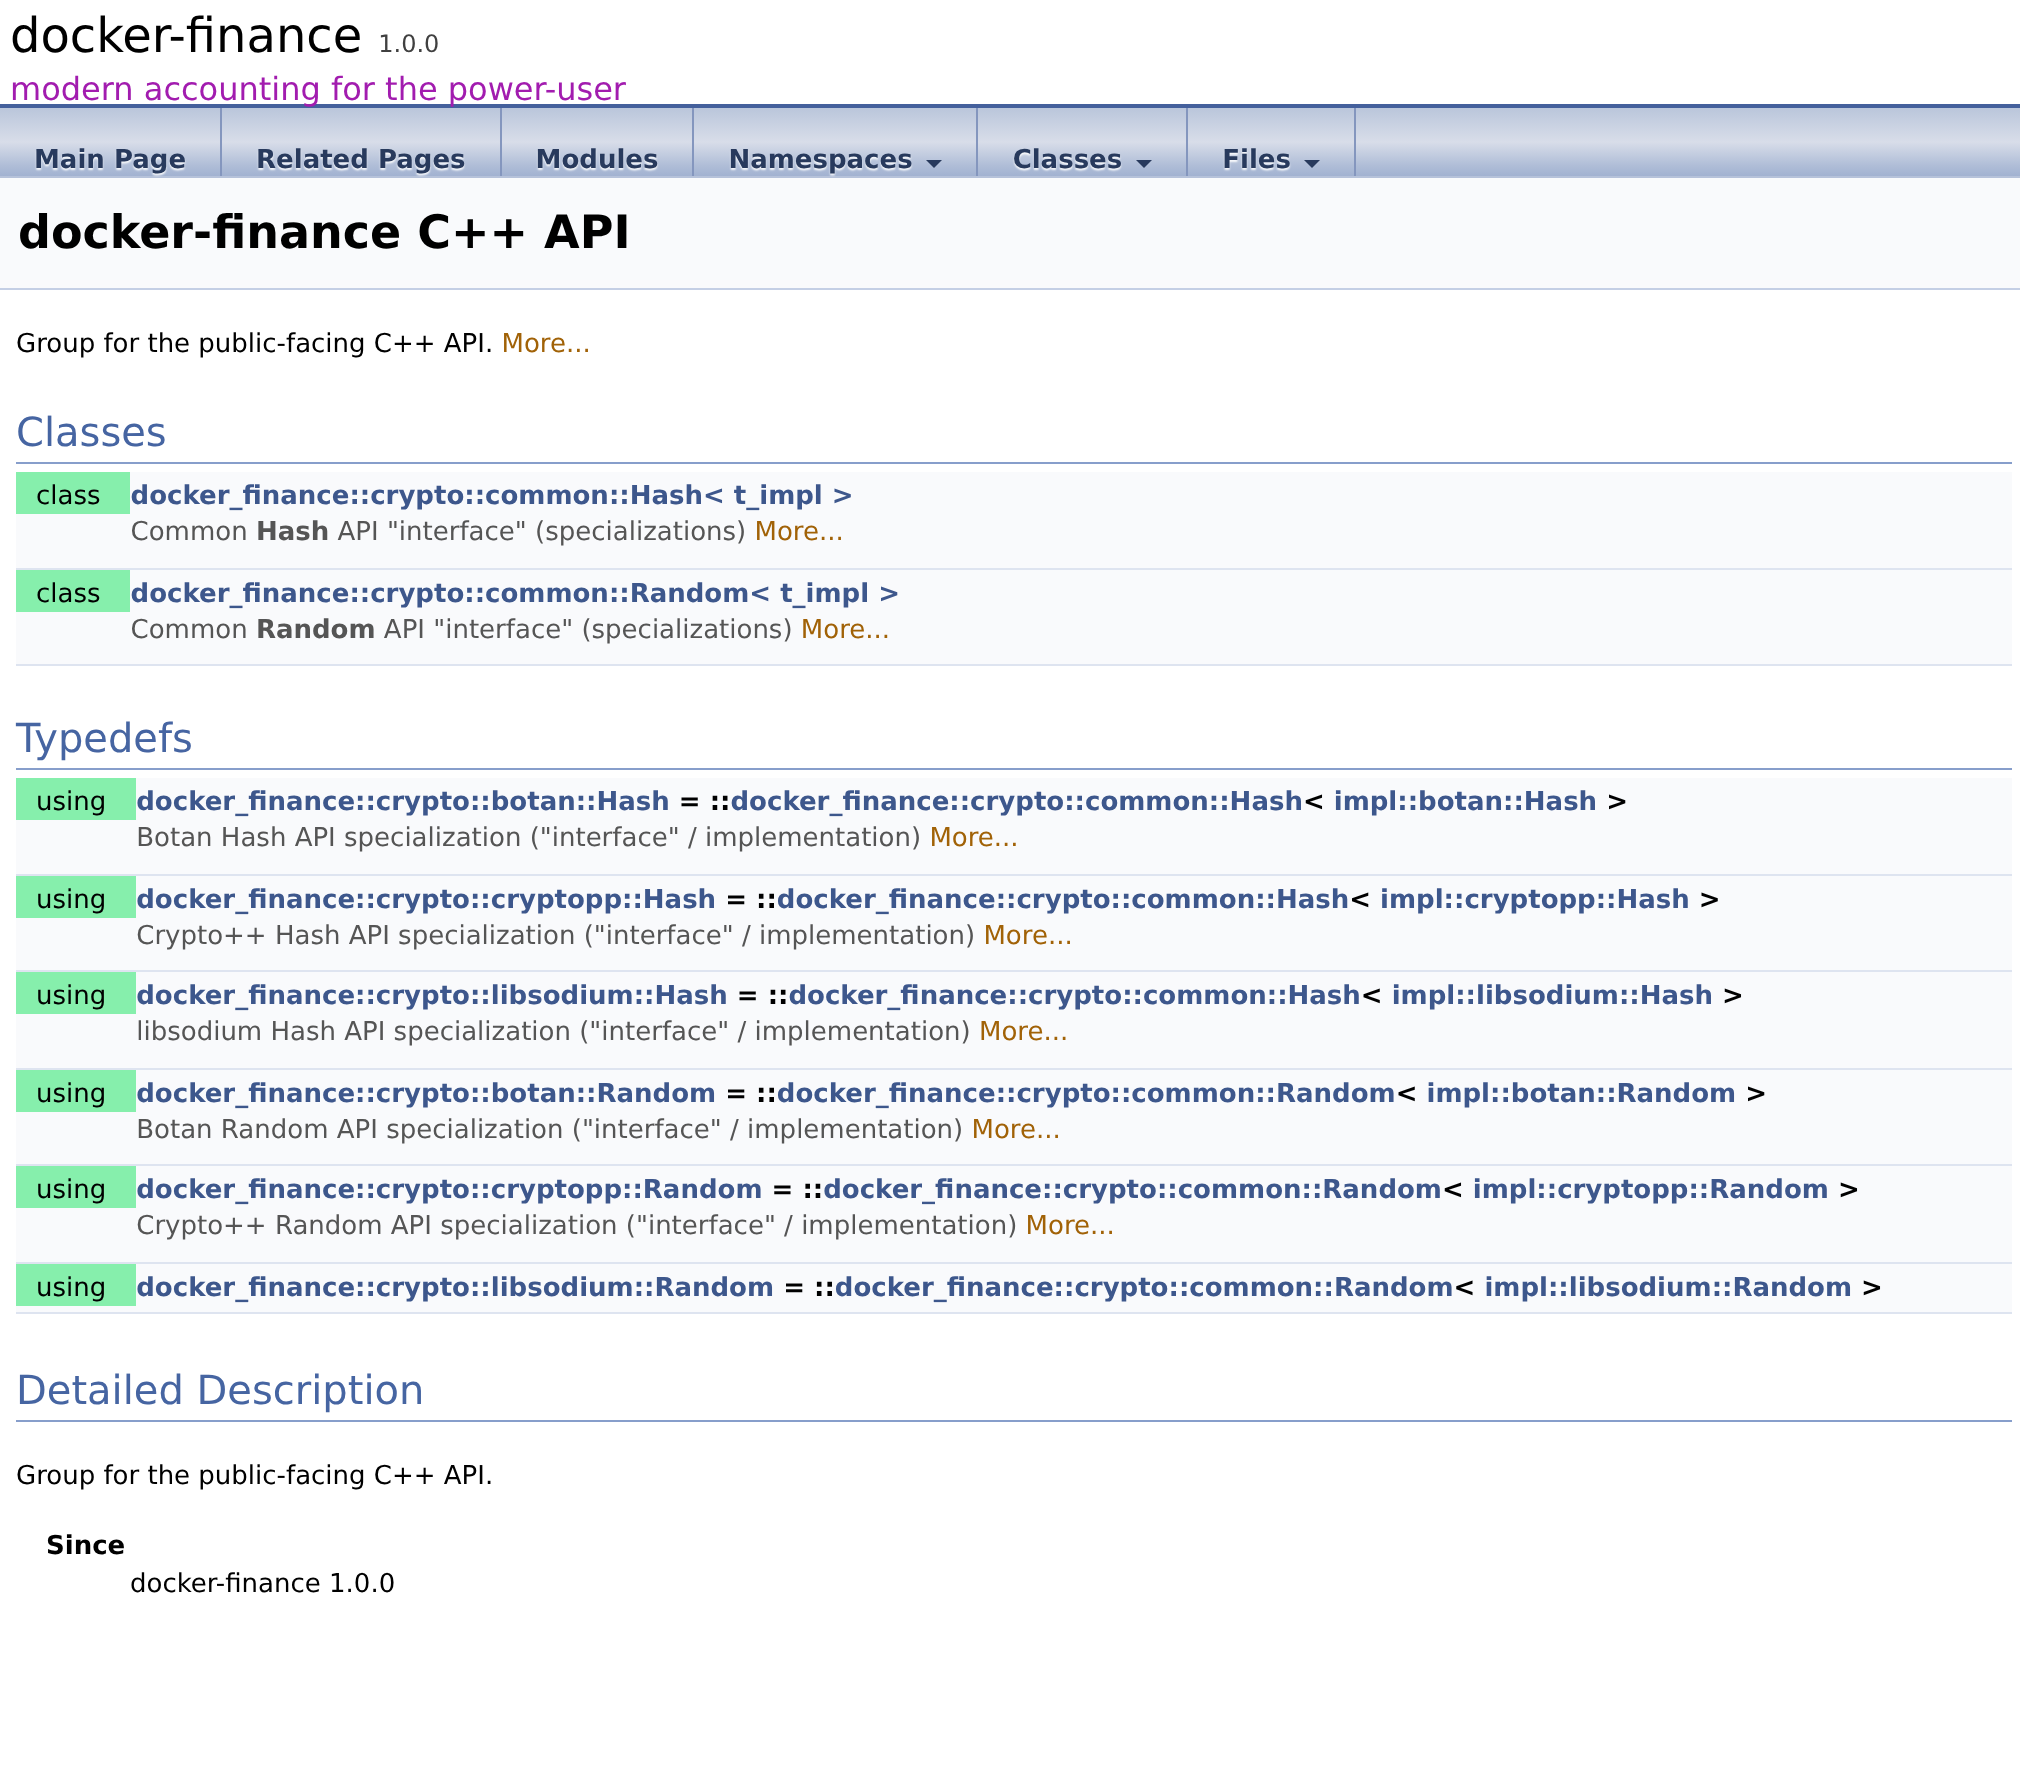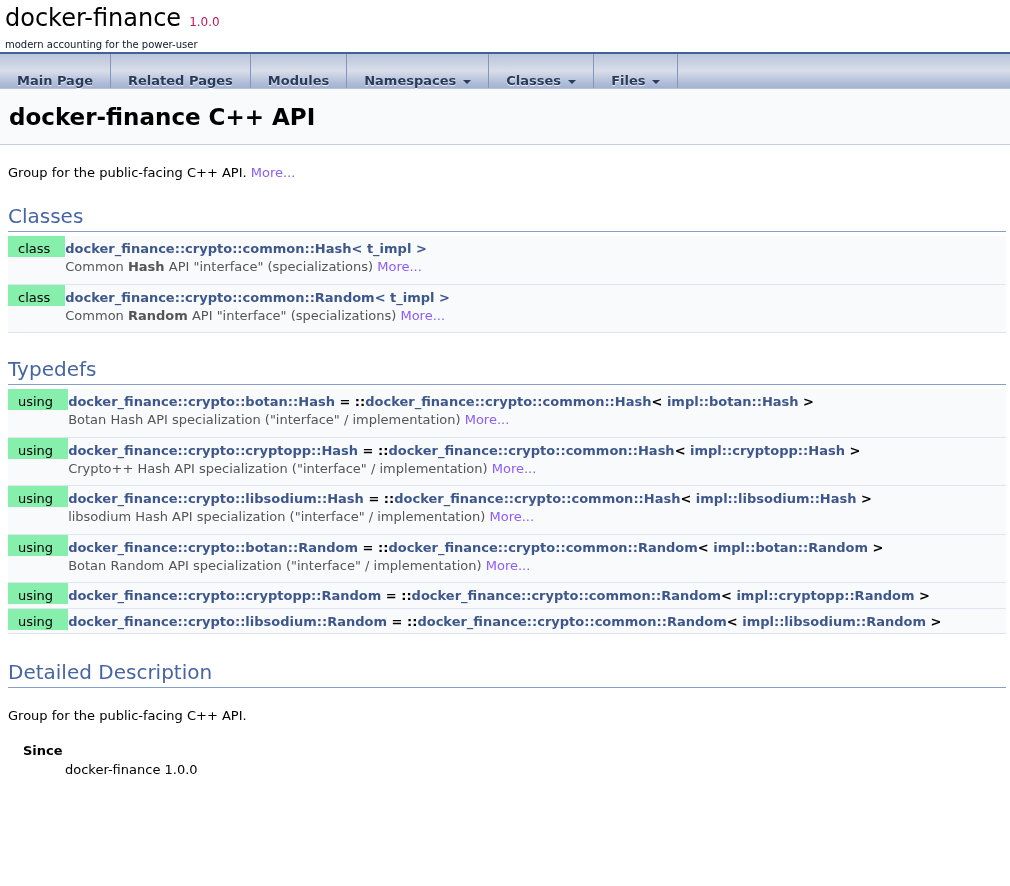--- a/index.html
+++ b/index.html
@@ -11,22 +11,22 @@
     font-size: 13px;
     color: #000;
     overflow: hidden;
   }
 
   
   #titlearea { padding: 3px 0 0 5px; height: 52px; }
   #projectname {
     font-size: 24px; line-height: 30px; color: #000; white-space: nowrap;
   }
-  #projectnumber { font-size: 12px; margin-left: 8px; color: #be185d; }
-  #projectbrief { font-size: 10px; line-height: 15px; color: #0f172a; }
+  #projectnumber { font-size: 12px; margin-left: 8px; color: #404040; }
+  #projectbrief { font-size: 16px; line-height: 15px; color: #a21caf; }
 
   
   .tabs {
     height: 37px;
     border-top: 2px solid #44609C;
     border-bottom: 1px solid #B6C2DA;
     background: linear-gradient(to bottom, #BAC6DB 0%, #D8DDE9 50%, #AFBDD7 85%, #A2B2D1 100%);
   }
   .tablist { margin: 0; padding: 0; list-style: none; display: flex; height: 100%; }
   .tablist li {
@@ -53,21 +53,21 @@
     height: 56px;
   }
   .header .title {
     font-size: 23px; font-weight: bold; color: #000;
     padding: 15px 0 0 9px;
   }
 
   
   .contents { padding: 0 4px 0 8px; }
   .intro { margin: 20px 0 14px 0; }
-  a.link { color: #8b5cf6; text-decoration: none; cursor: pointer; }
+  a.link { color: #a16207; text-decoration: none; cursor: pointer; }
   a.el { color: #3D578C; font-weight: bold; text-decoration: none; cursor: pointer; }
 
   h2.groupheader {
     font-size: 20px; font-weight: normal; color: #4665A2;
     border-bottom: 1px solid #879ECB;
     margin: 24px 0 0 0; padding-bottom: 3px;
     line-height: 24px;
   }
 
   table.memberdecls {
@@ -233,20 +233,24 @@
       <td><span>Botan Random API specialization ("interface" / implementation) </span><a class="link">More...</a></td>
     </tr>
     <tr class="separator">
           <td colspan="2"></td>
         </tr>
 
     <tr class="memitem">
       <td class="memItemLeft">using</td>
       <td class="memItemRight"><a class="el">docker_finance::crypto::cryptopp::Random</a><span> = ::</span><a class="el">docker_finance::crypto::common::Random</a><span>&lt; </span><a class="el">impl::cryptopp::Random</a><span> &gt;</span></td>
     </tr>
+    <tr class="memdesc">
+      <td></td>
+      <td><span>Crypto++ Random API specialization ("interface" / implementation) </span><a class="link">More...</a></td>
+    </tr>
     <tr class="separator">
           <td colspan="2"></td>
         </tr>
 
     <tr class="memitem">
       <td class="memItemLeft">using</td>
       <td class="memItemRight"><a class="el">docker_finance::crypto::libsodium::Random</a><span> = ::</span><a class="el">docker_finance::crypto::common::Random</a><span>&lt; </span><a class="el">impl::libsodium::Random</a><span> &gt;</span></td>
     </tr>
     <tr class="separator">
           <td colspan="2"></td>

